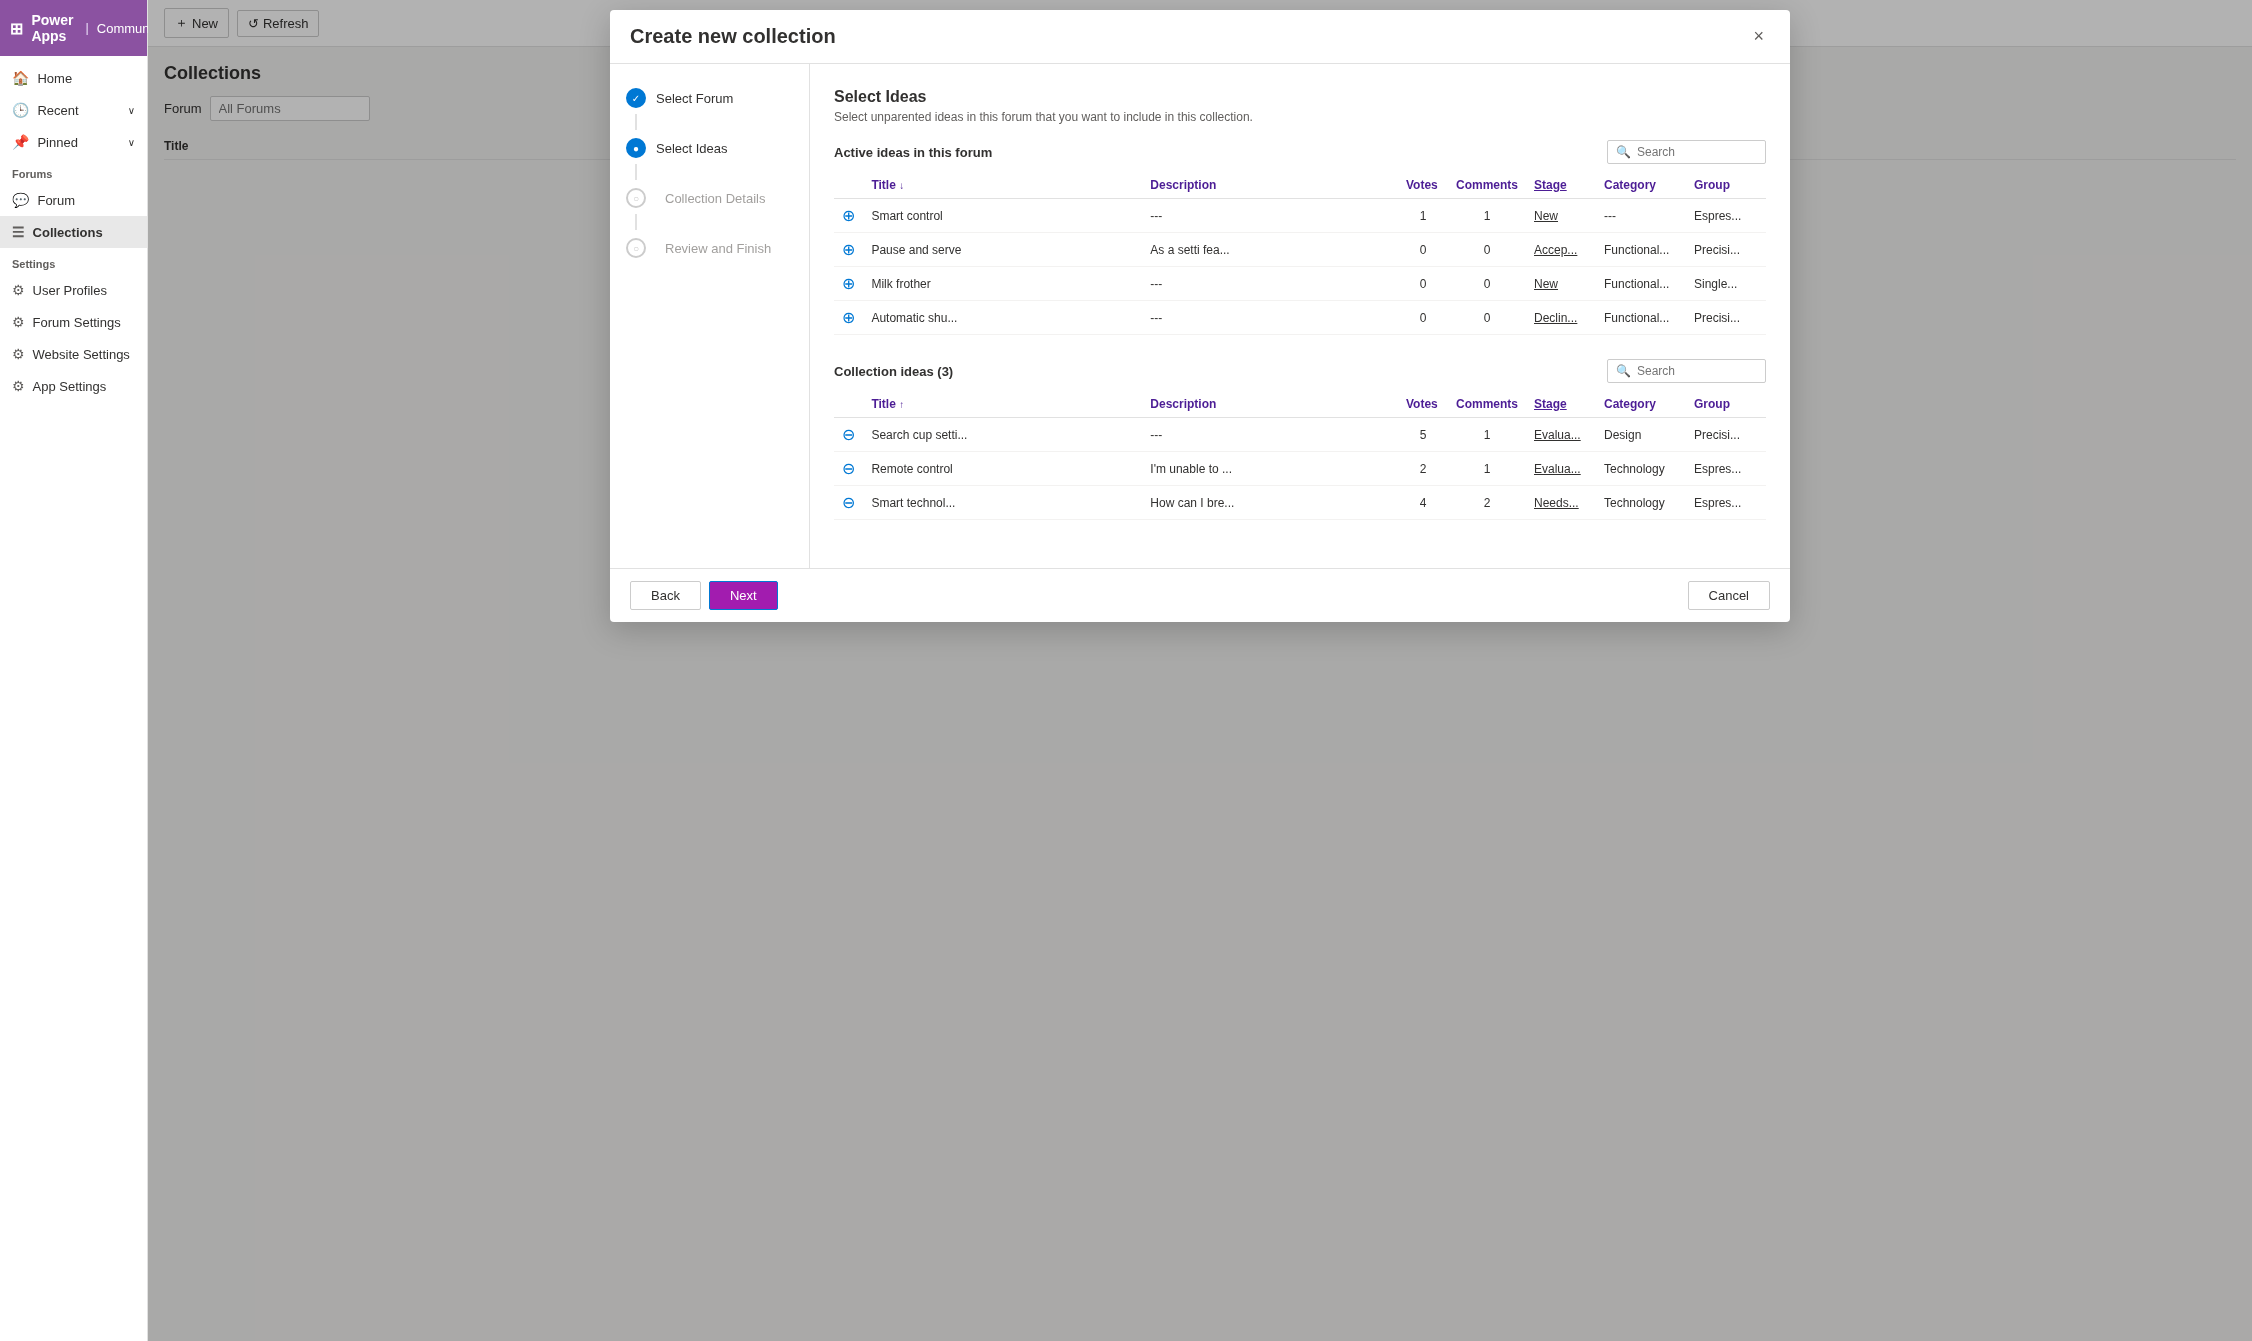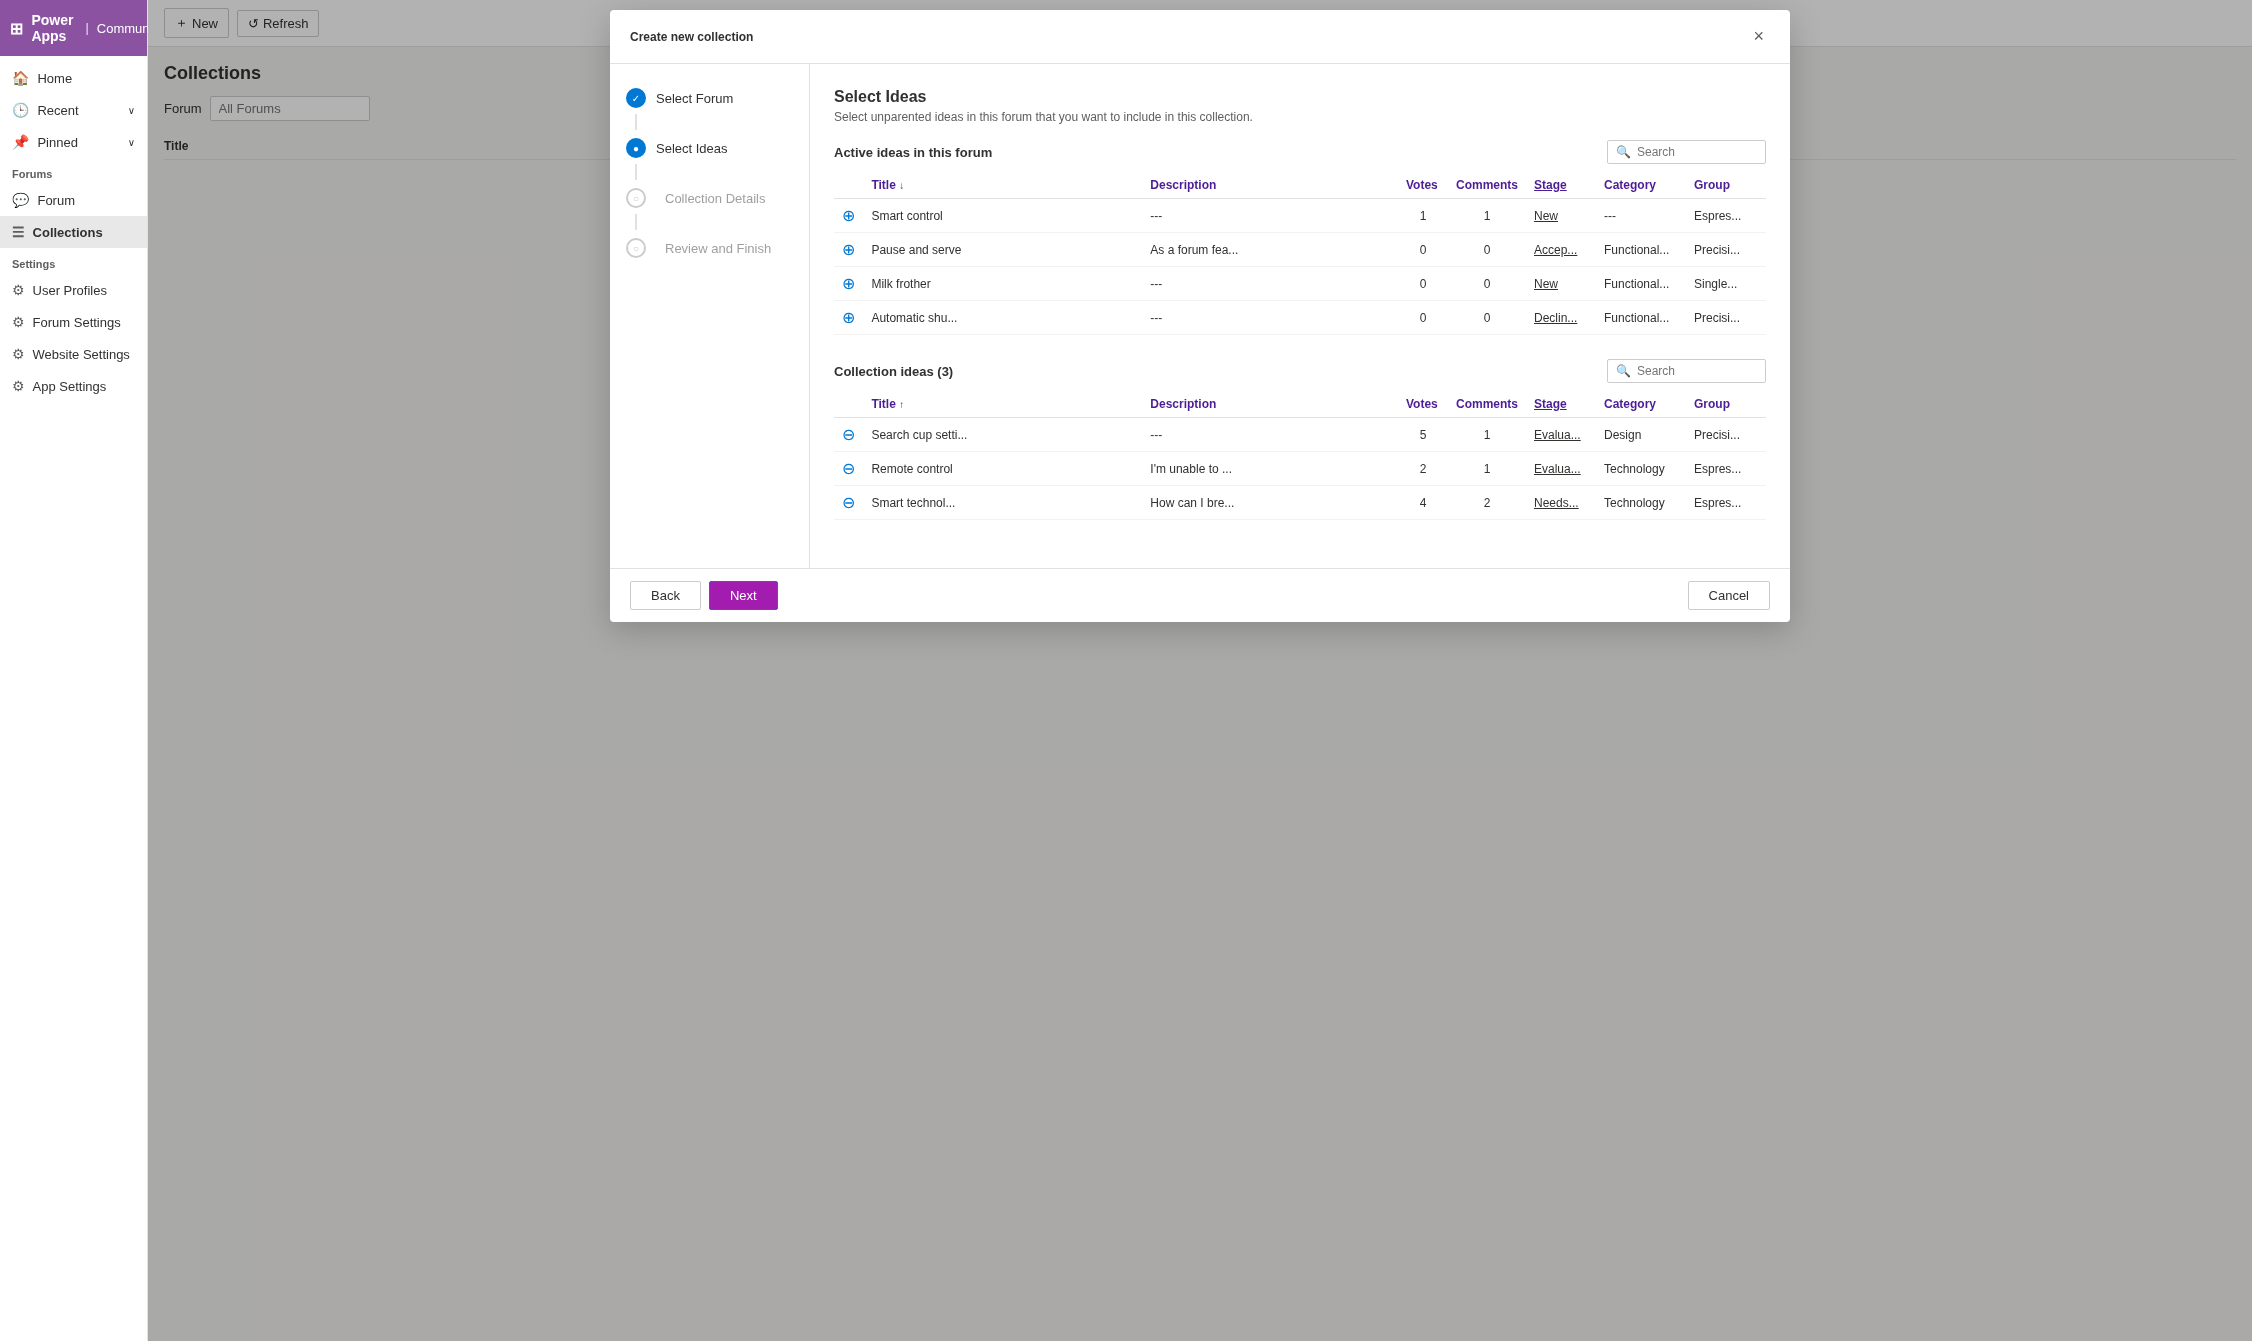--- a/index.html
+++ b/index.html
@@ -121,21 +121,21 @@
       overflow: hidden;
     }
     .modal-header {
       display: flex;
       align-items: center;
       justify-content: space-between;
       padding: 14px 20px;
       border-bottom: 1px solid #e1e1e1;
     }
     .modal-title {
-      font-size: 12px;
+      font-size: 20px;
       font-weight: 600;
       color: #323130;
     }
     .modal-close {
       background: none;
       border: none;
       cursor: pointer;
       font-size: 18px;
       color: #605e5c;
       padding: 2px 6px;
@@ -487,21 +487,21 @@
       <td class="col-desc">---</td>
       <td class="col-votes" style="text-align:center">1</td>
       <td class="col-comments" style="text-align:center">1</td>
       <td class="col-stage">New</td>
       <td class="col-category">---</td>
       <td class="col-group">Espres...</td>
     </tr>
                   <tr>
       <td class="col-icon"><span class="add-icon">⊕</span></td>
       <td class="col-title">Pause and serve</td>
-      <td class="col-desc">As a forum fea...</td>
+      <td class="col-desc">As a setti fea...</td>
       <td class="col-votes" style="text-align:center">0</td>
       <td class="col-comments" style="text-align:center">0</td>
       <td class="col-stage">Accep...</td>
       <td class="col-category">Functional...</td>
       <td class="col-group">Precisi...</td>
     </tr>
                   <tr>
       <td class="col-icon"><span class="add-icon">⊕</span></td>
       <td class="col-title">Milk frother</td>
       <td class="col-desc">---</td>

